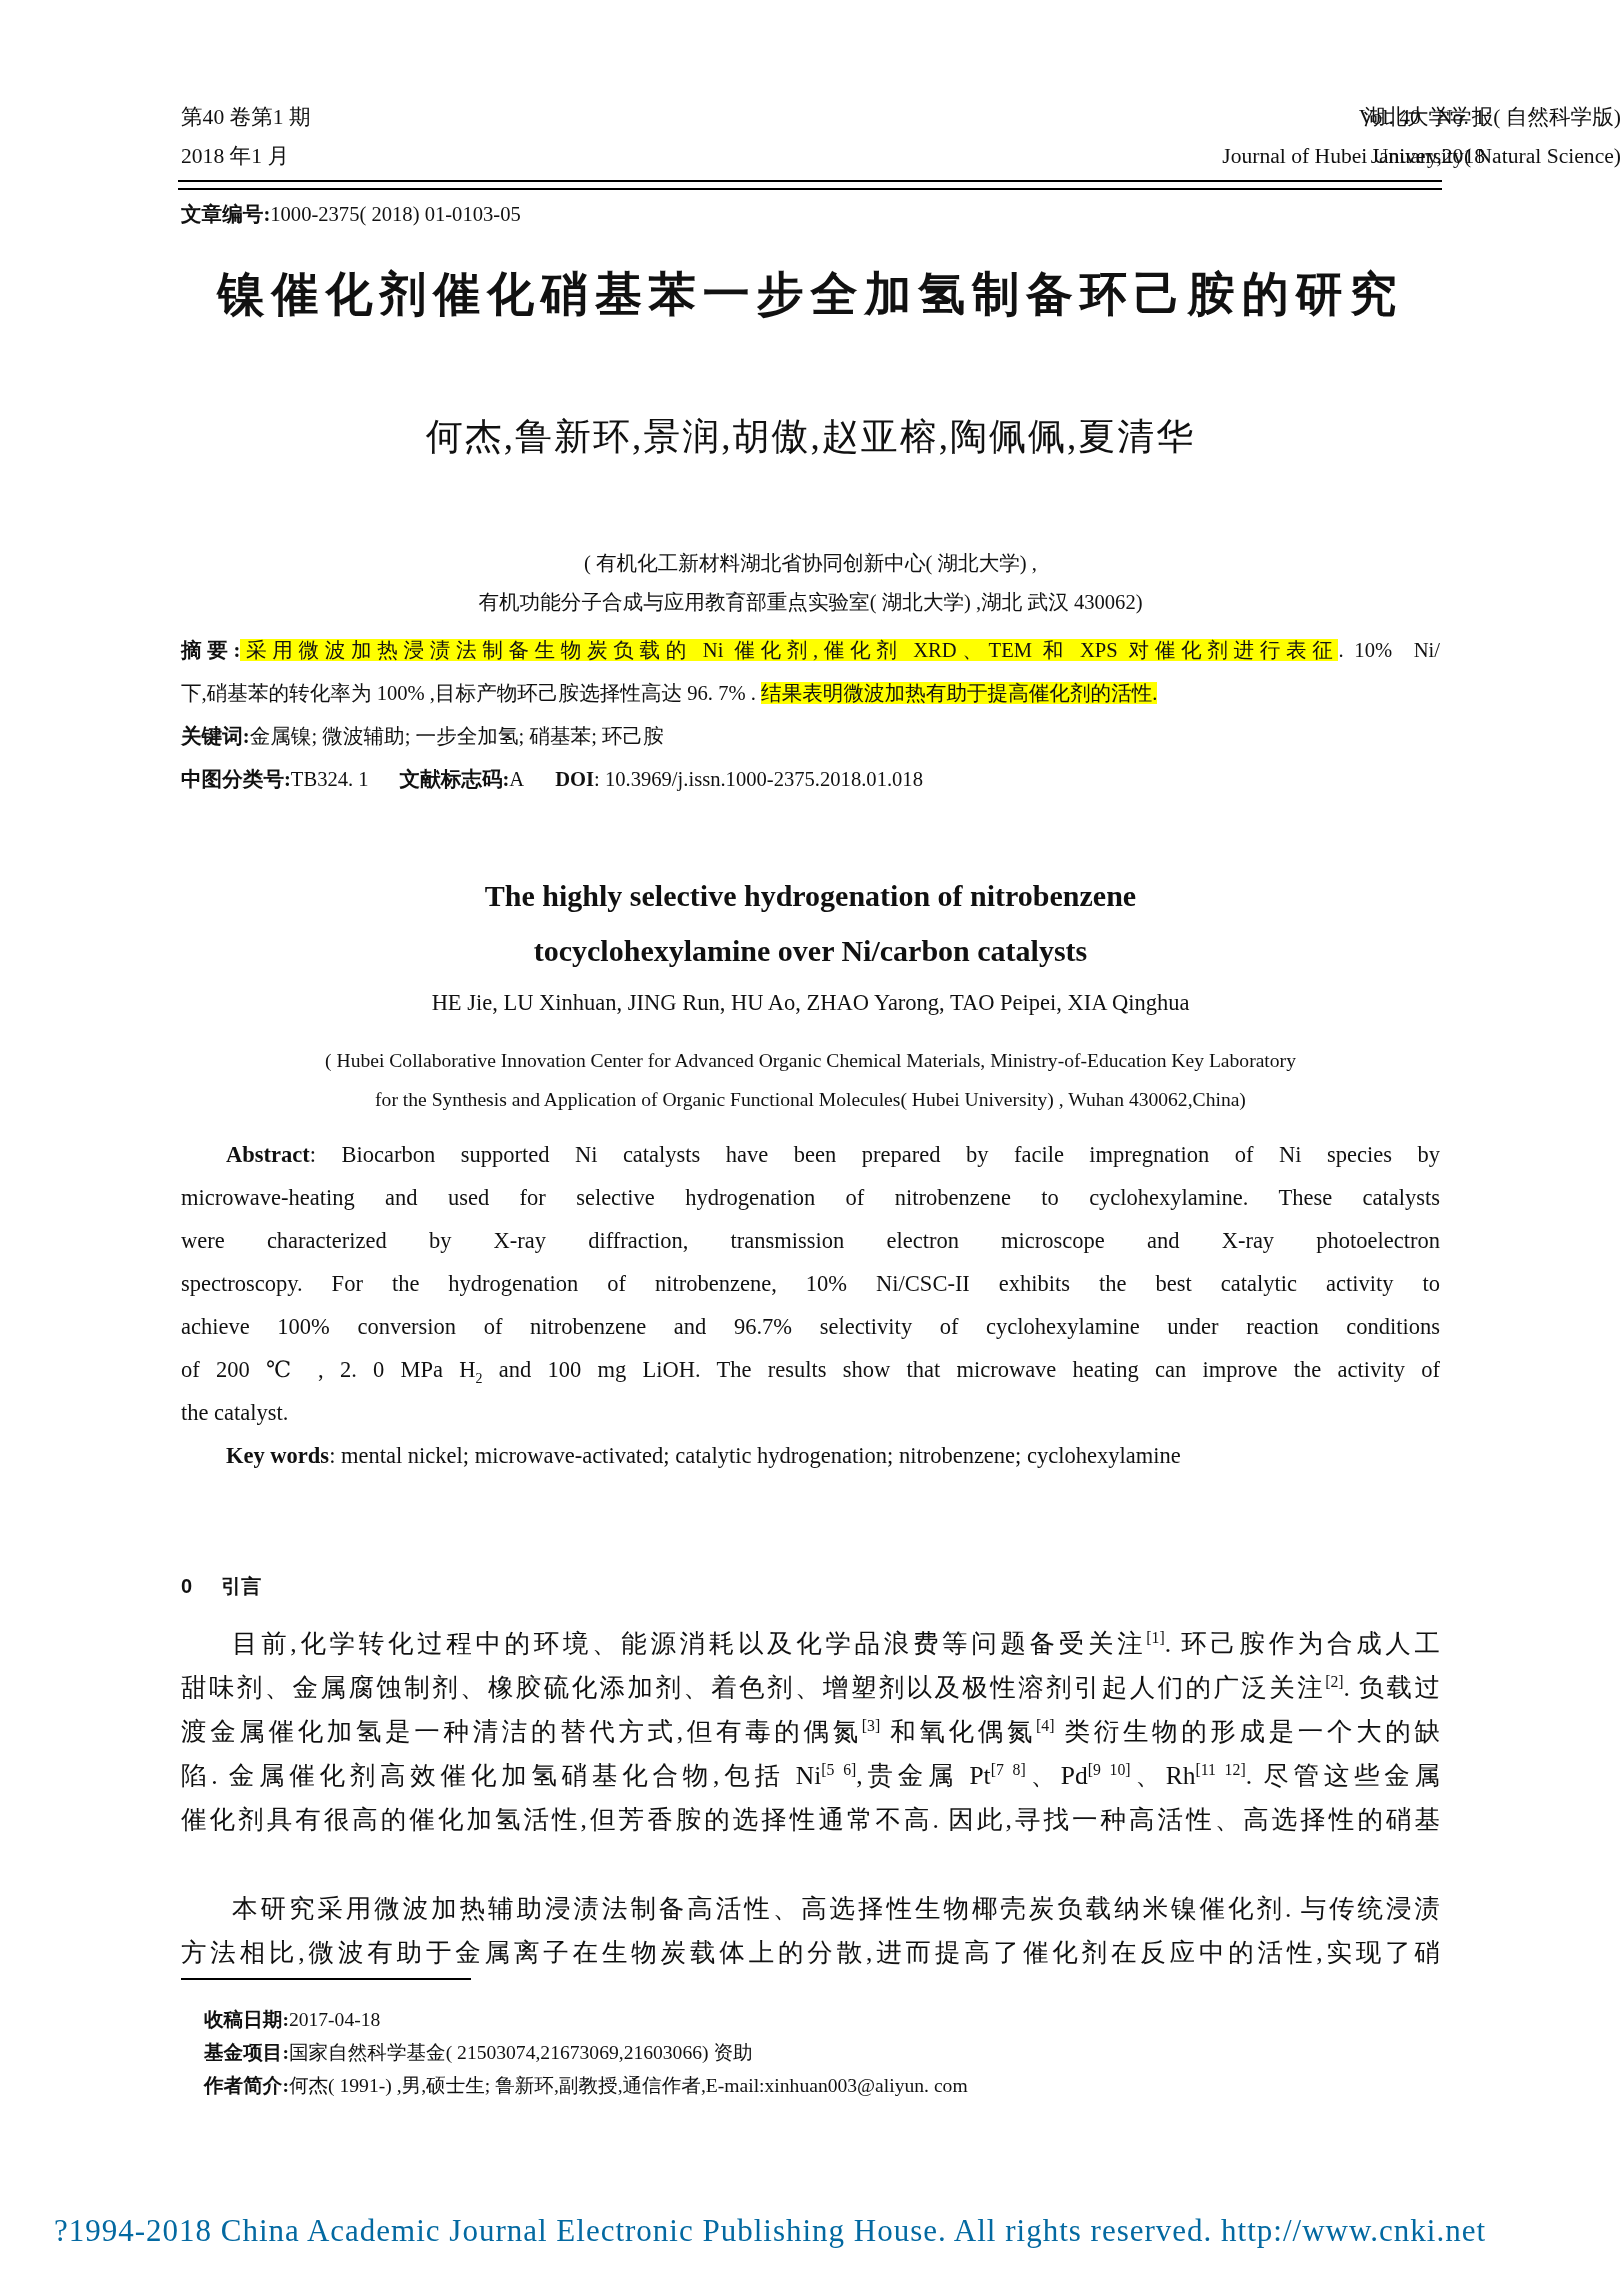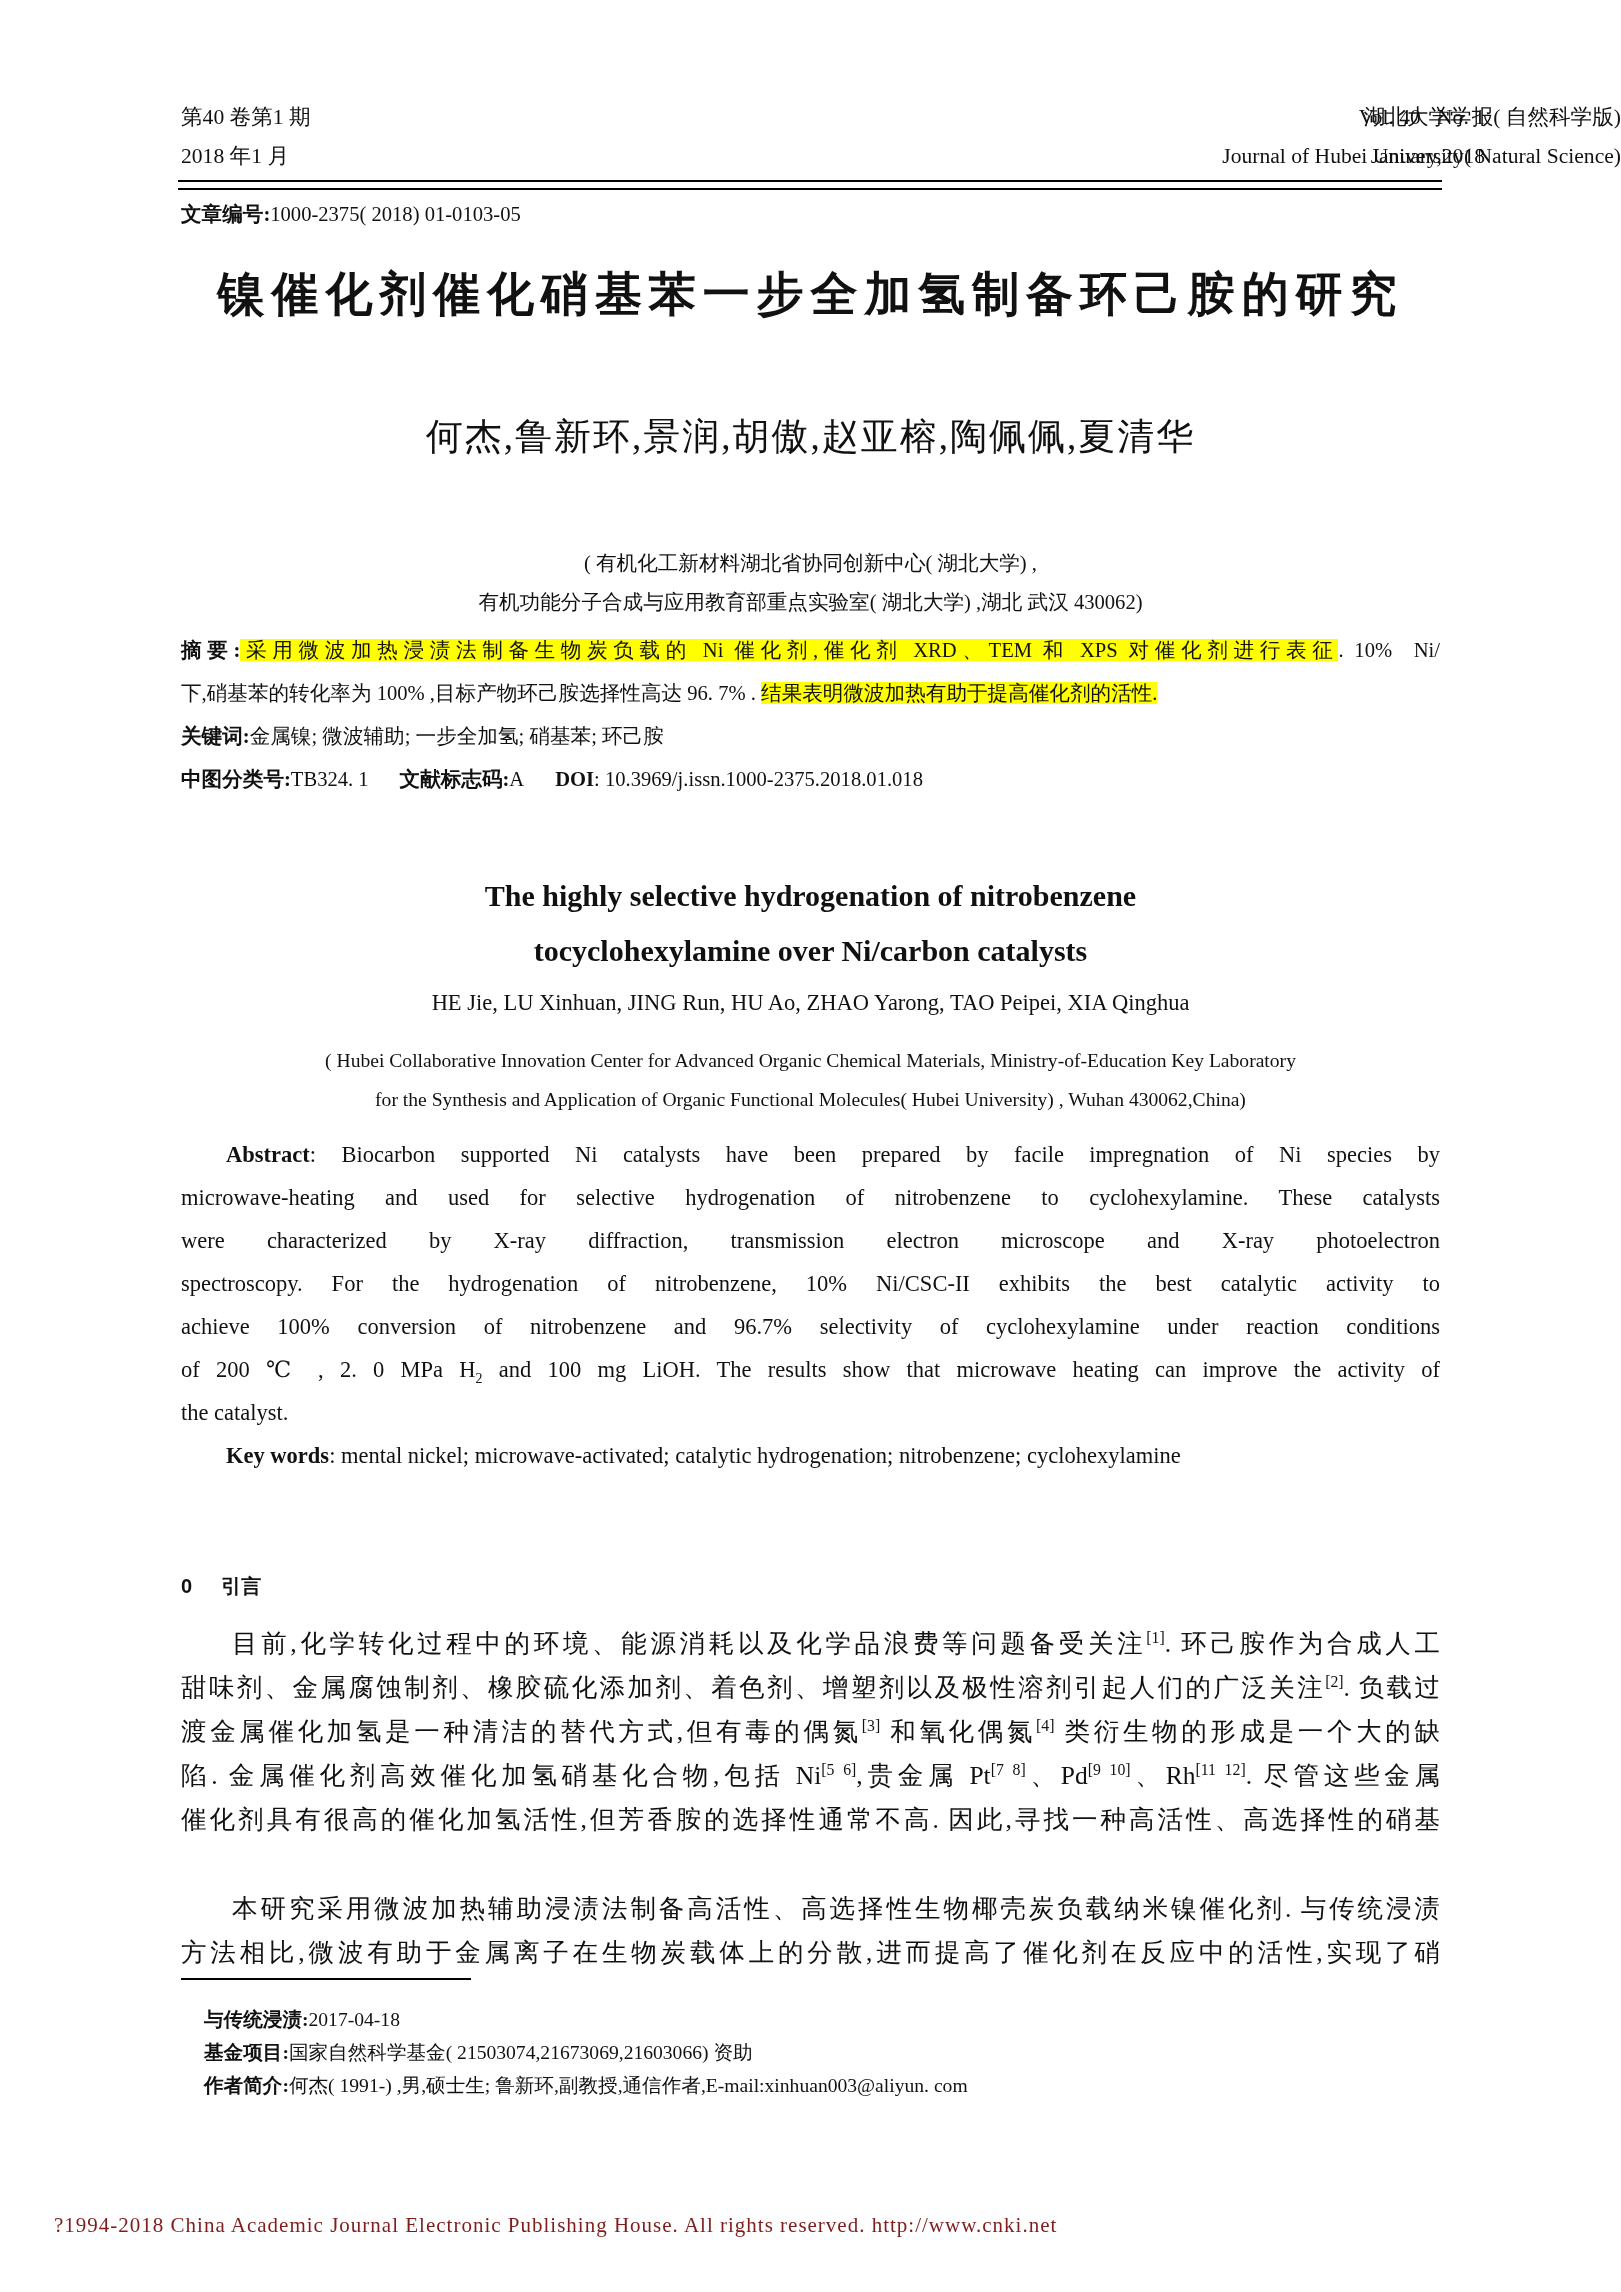--- a/index.html
+++ b/index.html
@@ -27,21 +27,21 @@
   .affil-en{top:1041px;font-size:19.6px;line-height:39px;}
   .abstract-en{top:1133px;left:181px;width:1259px;font-size:22.5px;line-height:43px;}
   .sec-head{top:1541px;left:181px;font-size:20px;font-weight:bold;
             font-family:"Liberation Sans","DejaVu Sans",sans-serif;margin-top:32px;}
   .sec-head .sec-title{margin-left:29px;}
   .para{left:181px;width:1259px;font-size:25.5px;line-height:44px;}
   .p1{top:1622px;}
   .p2{top:1887px;}
   .foot-rule{top:1978px;left:181px;width:290px;height:2px;background:#000;}
   .footnote{top:2003px;left:204px;font-size:19.6px;line-height:33px;}
-  .watermark{top:2213px;left:54px;font-size:21px;color:#7f1d1d;letter-spacing:1px;}
+  .watermark{top:2213px;left:54px;font-size:31px;color:#0369a1;letter-spacing:1px;}
   
   .tl{display:block;}
   .tl.j{text-align:justify;text-align-last:justify;}
   .tl.ind{text-indent:2em;}
   sup{font-size:0.62em;line-height:0;}
   sub{font-size:0.62em;line-height:0;}
 </style>
 </head>
 <body>
 
@@ -116,21 +116,21 @@
       <div class="tl j"><span>陷. 金属催化剂高效催化加氢硝基化合物,包括 Ni</span><sup>[5 6]</sup><span>,贵金属 Pt</span><sup>[7 8]</sup><span>、Pd</span><sup>[9 10]</sup><span>、Rh</span><sup>[11 12]</sup><span>. 尽管这些金属</span></div>
       <div class="tl j"><span>催化剂具有很高的催化加氢活性,但芳香胺的选择性通常不高. 因此,寻找一种高活性、高选择性的硝基</span></div>
     </div>
   <div class="abs para p2">
       <div class="tl j ind"><span>本研究采用微波加热辅助浸渍法制备高活性、高选择性生物椰壳炭负载纳米镍催化剂. 与传统浸渍</span></div>
       <div class="tl j"><span>方法相比,微波有助于金属离子在生物炭载体上的分散,进而提高了催化剂在反应中的活性,实现了硝</span></div>
     </div>
 
   <div class="abs foot-rule"></div>
   <div class="abs footnote">
-      <div class="tl"><span class="b">与传统浸渍:</span><span>2017-04-18</span></div>
+      <div class="tl"><span class="b">收稿日期:</span><span>2017-04-18</span></div>
       <div class="tl"><span class="b">基金项目:</span><span>国家自然科学基金( 21503074,21673069,21603066) 资助</span></div>
       <div class="tl"><span class="b">作者简介:</span><span>何杰( 1991-) ,男,硕士生; 鲁新环,副教授,通信作者,E-mail:xinhuan003@aliyun. com</span></div>
     </div>
 
   <div class="abs watermark">?1994-2018 China Academic Journal Electronic Publishing House. All rights reserved.    http://www.cnki.net</div>
 
 </div>
 
 
 </body></html>

